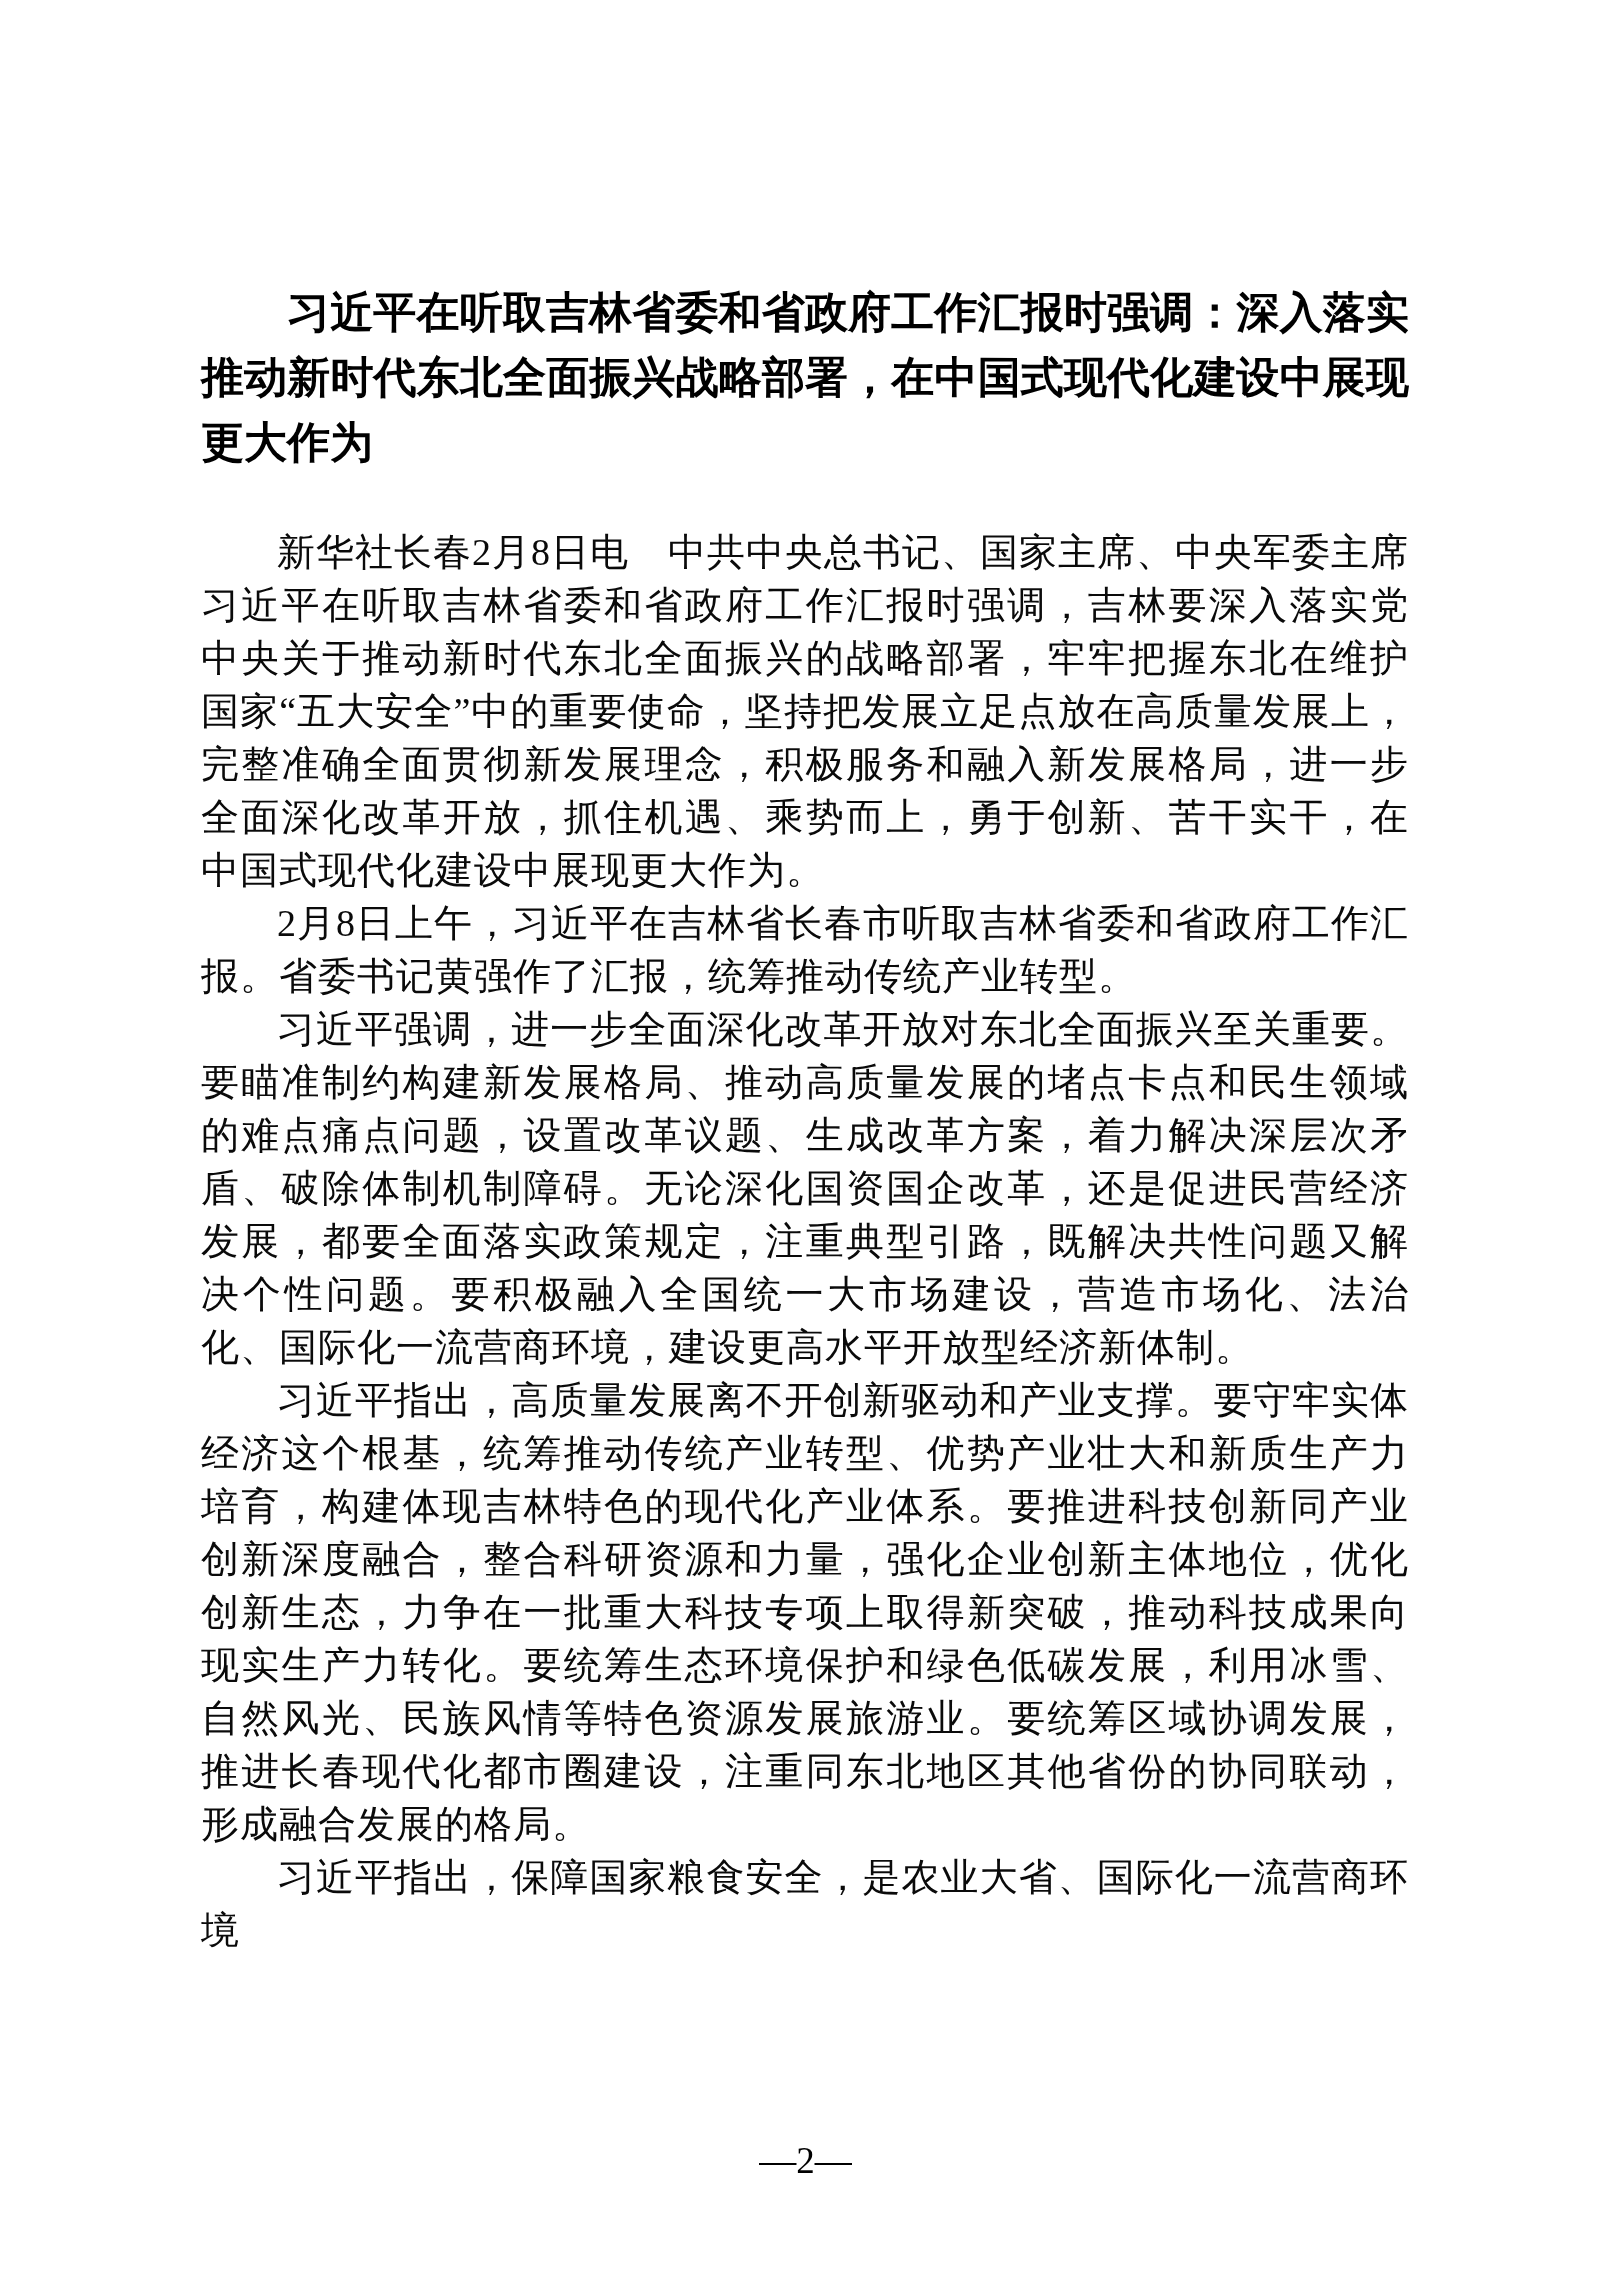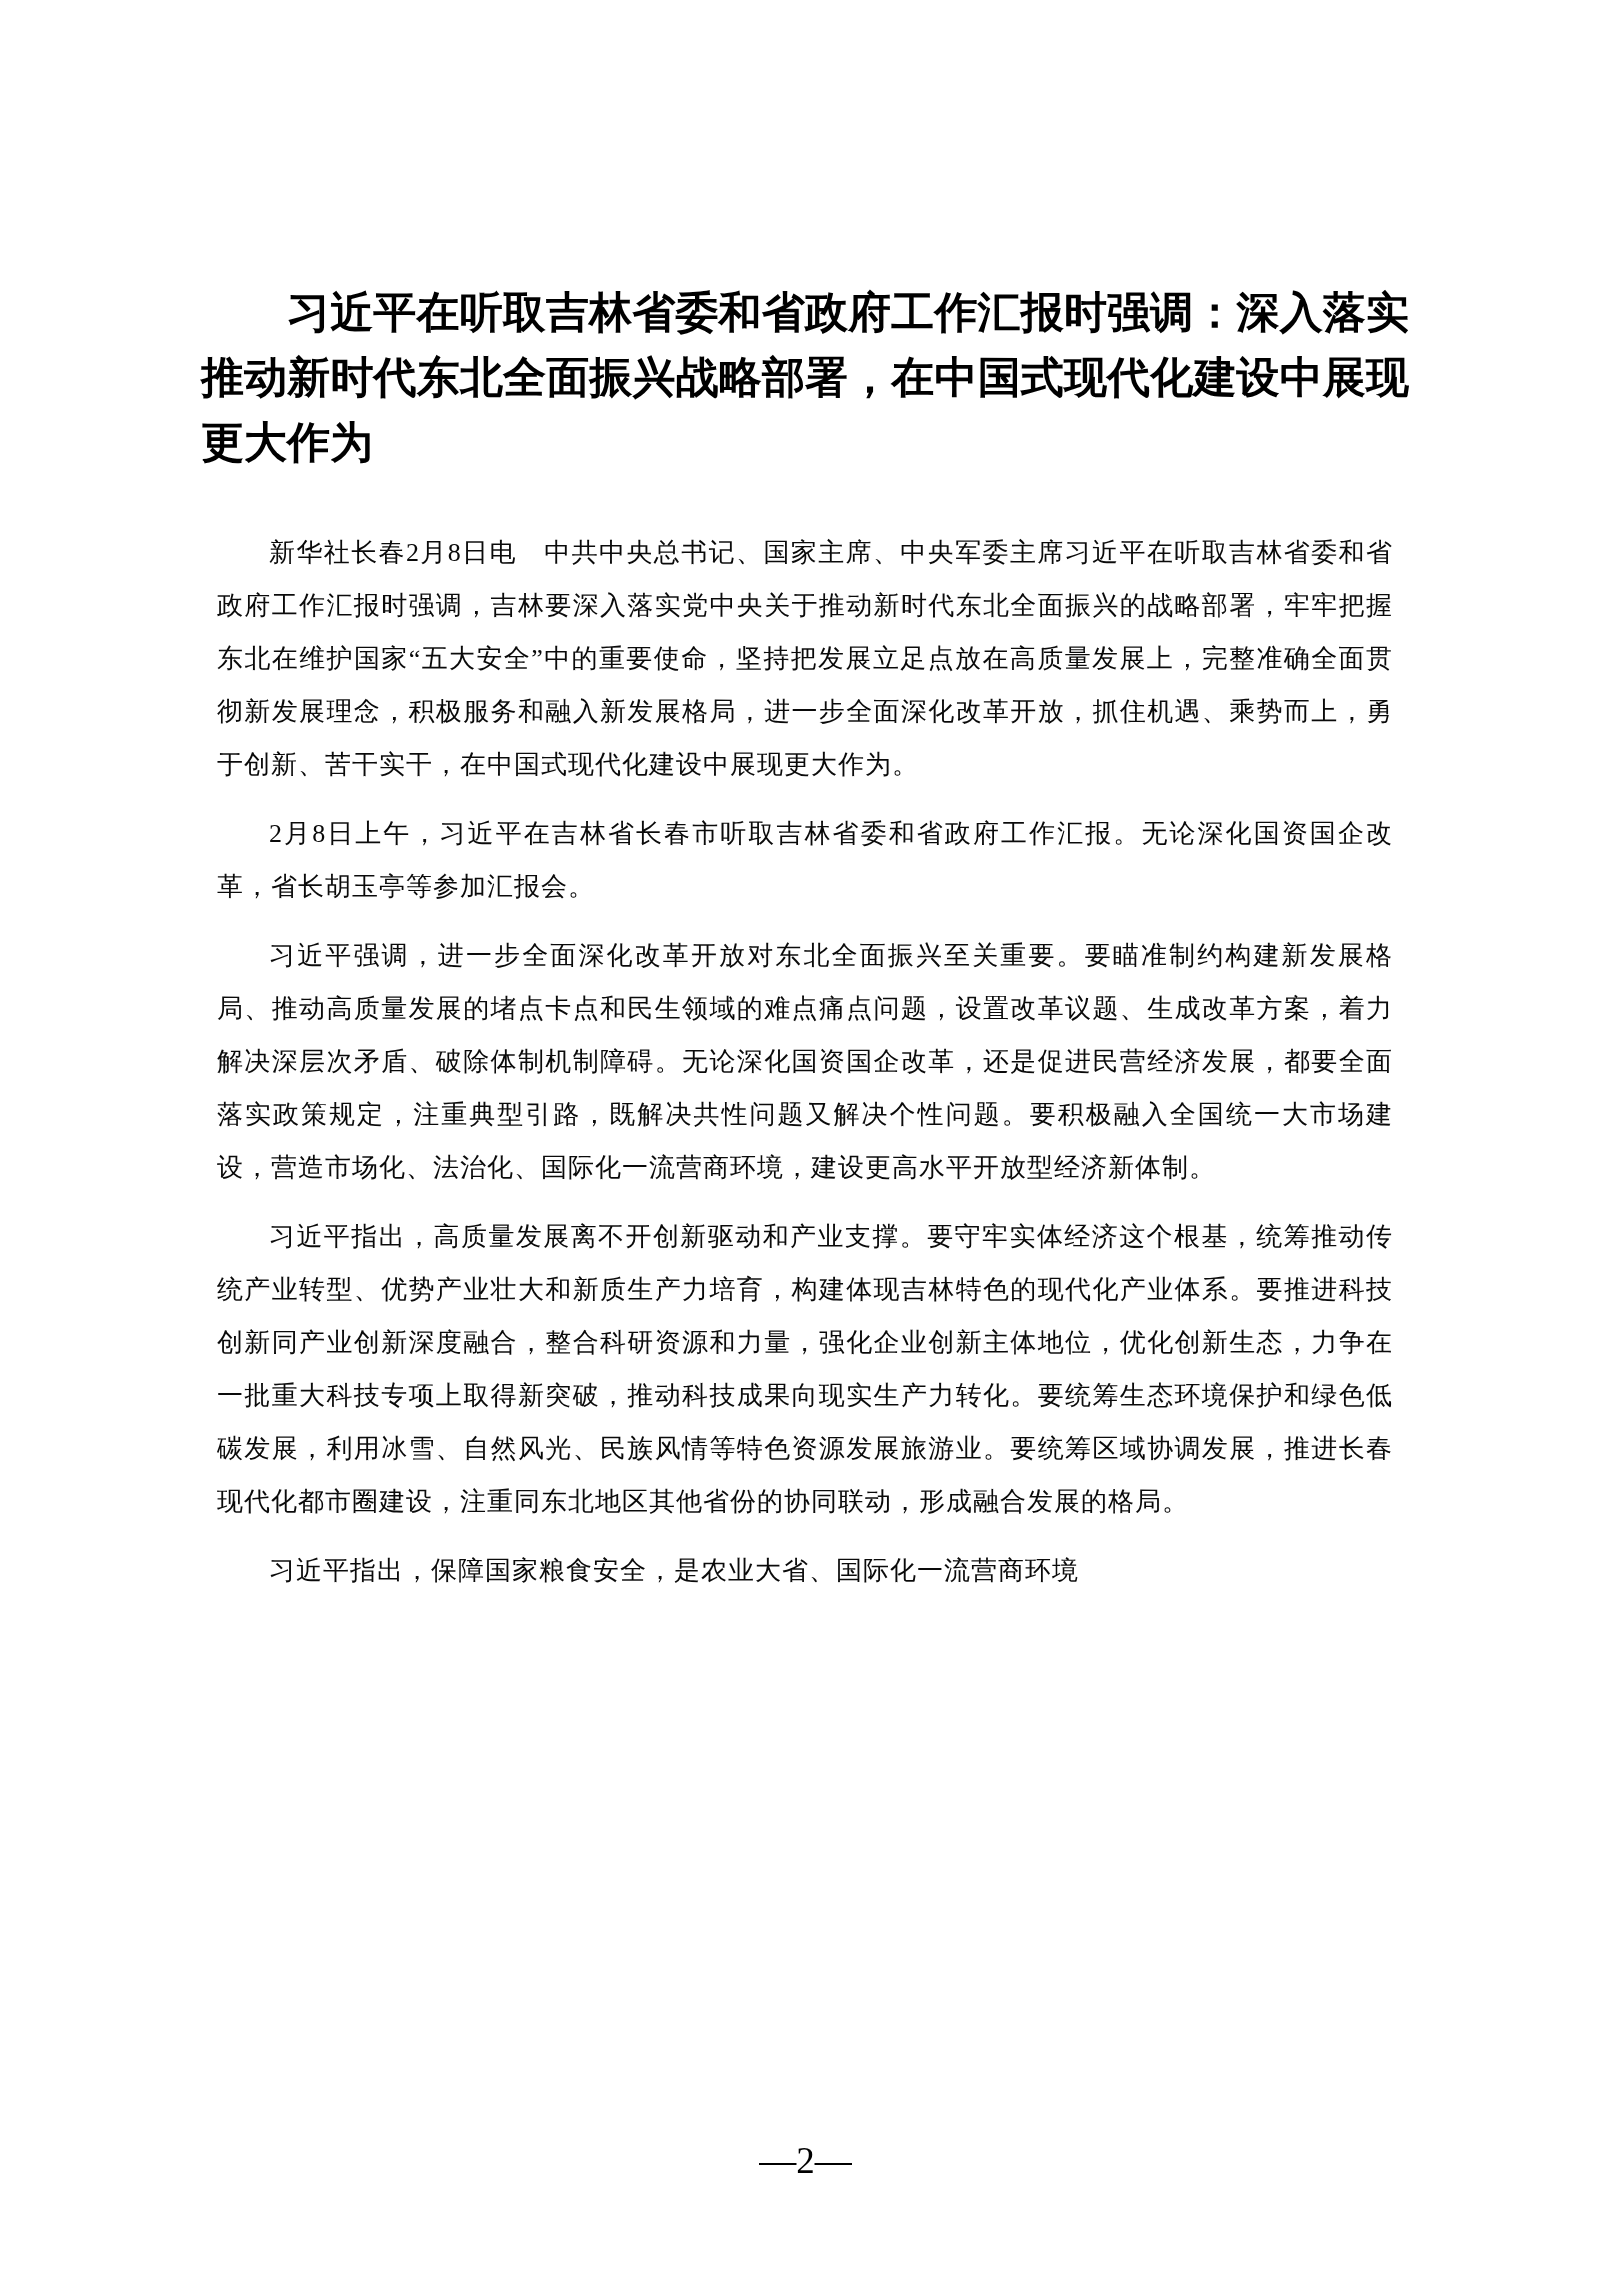--- a/index.html
+++ b/index.html
@@ -25,26 +25,26 @@
   .doc-title {
     font-size: 43px;
     font-weight: bold;
     line-height: 65px;
     text-align: justify;
     text-indent: 2em;
     margin: 0 0 51px 0;
     color: #000000;
   }
   .body-text p {
-    font-size: 26px;
+    font-size: 38px;
     line-height: 53px;
     text-align: justify;
     text-indent: 2em;
     letter-spacing: 1px;
-    margin: 16px;
+    margin: 0;
     color: #0a0a0a;
   }
   .page-number {
     position: absolute;
     left: 0;
     top: 2139px;
     width: 100%;
     text-align: center;
     font-size: 37px;
     line-height: 43px;
@@ -53,21 +53,21 @@
   }
 </style>
 </head>
 <body>
 
 <div class="page">
   <div class="content">
     <h1 class="doc-title">习近平在听取吉林省委和省政府工作汇报时强调：深入落实推动新时代东北全面振兴战略部署，在中国式现代化建设中展现更大作为</h1>
     <div class="body-text" id="article-body">
         <p>新华社长春2月8日电　中共中央总书记、国家主席、中央军委主席习近平在听取吉林省委和省政府工作汇报时强调，吉林要深入落实党中央关于推动新时代东北全面振兴的战略部署，牢牢把握东北在维护国家“五大安全”中的重要使命，坚持把发展立足点放在高质量发展上，完整准确全面贯彻新发展理念，积极服务和融入新发展格局，进一步全面深化改革开放，抓住机遇、乘势而上，勇于创新、苦干实干，在中国式现代化建设中展现更大作为。</p>
-        <p>2月8日上午，习近平在吉林省长春市听取吉林省委和省政府工作汇报。无论深化国资国企改革，省长胡玉亭等参加汇报会。</p>
+        <p>2月8日上午，习近平在吉林省长春市听取吉林省委和省政府工作汇报。省委书记黄强作了汇报，统筹推动传统产业转型。</p>
         <p>习近平强调，进一步全面深化改革开放对东北全面振兴至关重要。要瞄准制约构建新发展格局、推动高质量发展的堵点卡点和民生领域的难点痛点问题，设置改革议题、生成改革方案，着力解决深层次矛盾、破除体制机制障碍。无论深化国资国企改革，还是促进民营经济发展，都要全面落实政策规定，注重典型引路，既解决共性问题又解决个性问题。要积极融入全国统一大市场建设，营造市场化、法治化、国际化一流营商环境，建设更高水平开放型经济新体制。</p>
         <p>习近平指出，高质量发展离不开创新驱动和产业支撑。要守牢实体经济这个根基，统筹推动传统产业转型、优势产业壮大和新质生产力培育，构建体现吉林特色的现代化产业体系。要推进科技创新同产业创新深度融合，整合科研资源和力量，强化企业创新主体地位，优化创新生态，力争在一批重大科技专项上取得新突破，推动科技成果向现实生产力转化。要统筹生态环境保护和绿色低碳发展，利用冰雪、自然风光、民族风情等特色资源发展旅游业。要统筹区域协调发展，推进长春现代化都市圈建设，注重同东北地区其他省份的协同联动，形成融合发展的格局。</p>
         <p>习近平指出，保障国家粮食安全，是农业大省、国际化一流营商环境</p>
       </div>
   </div>
   <div class="page-number">—2—</div>
 </div>
 
 
 </body></html>

